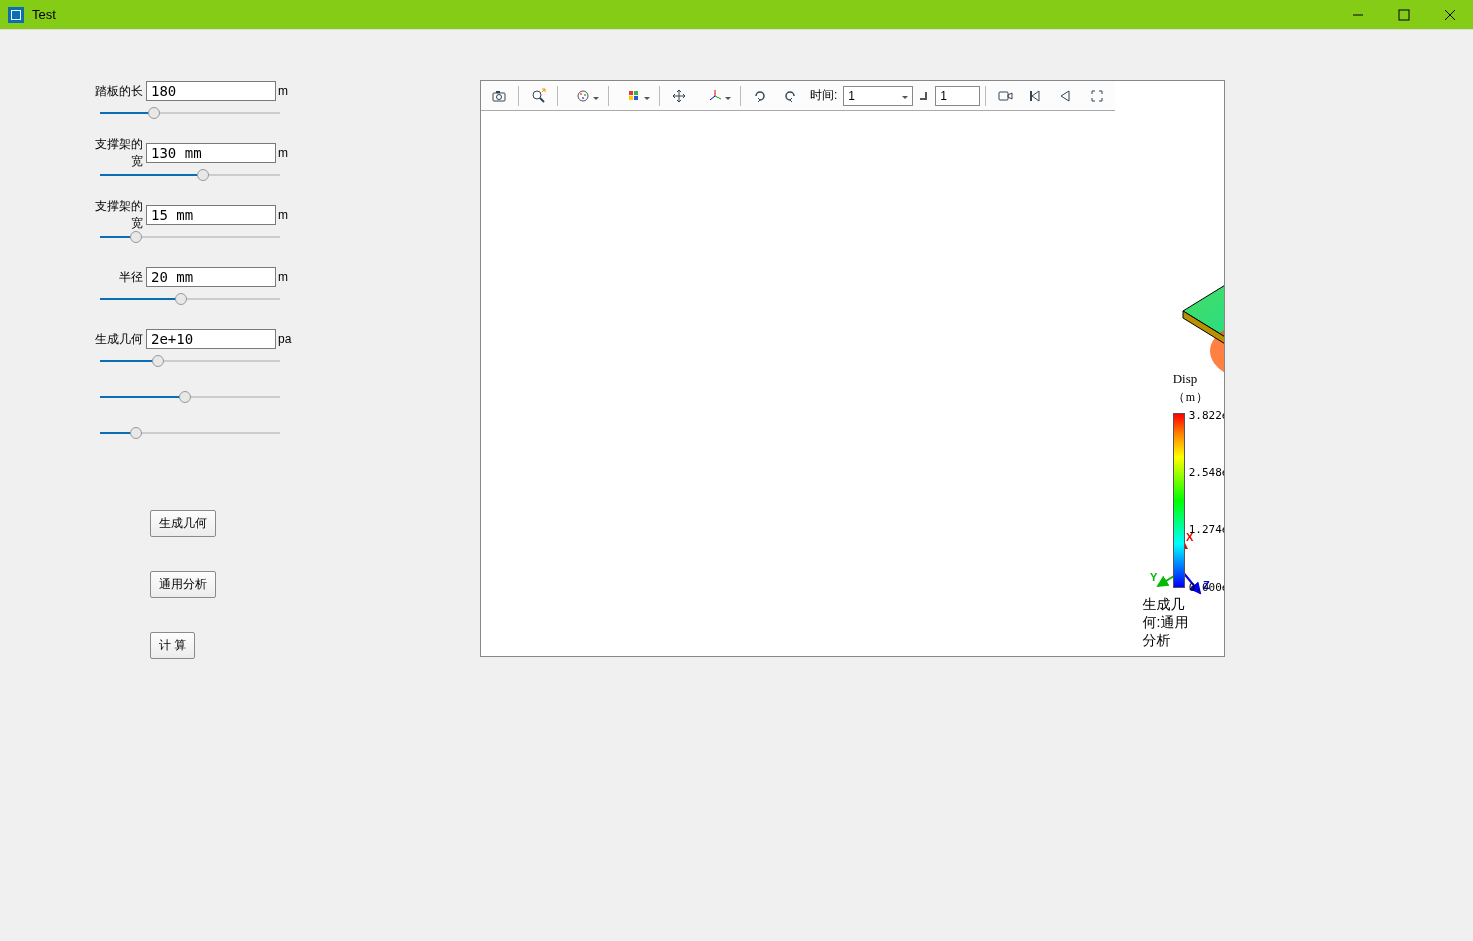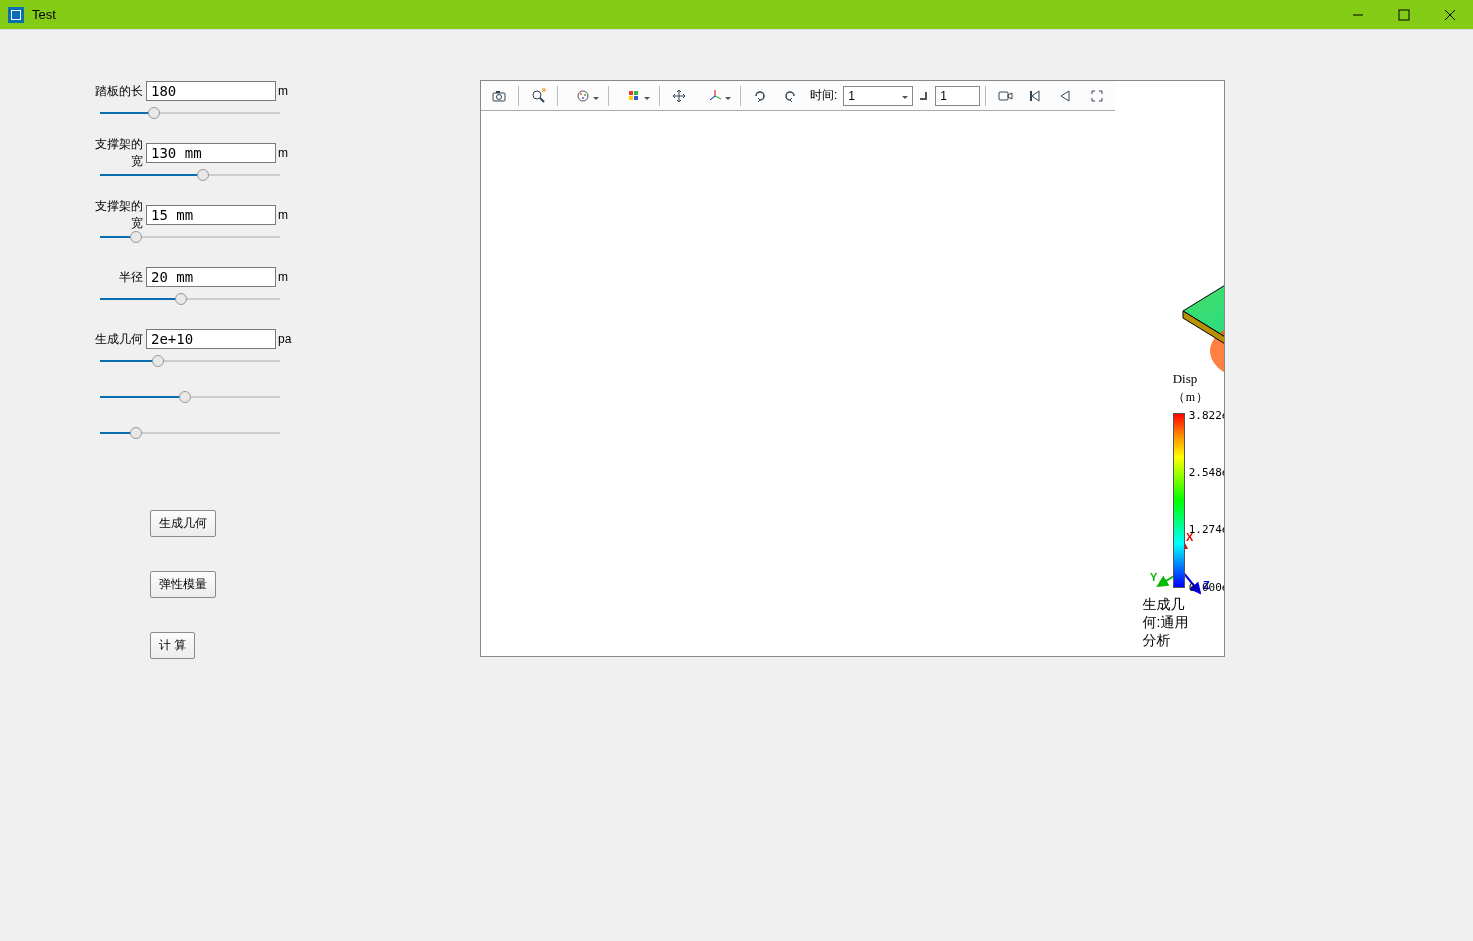--- a/index.html
+++ b/index.html
@@ -290,21 +290,21 @@
     <div class="slider-row">
         <div class="slider">
           <div class="slider-track"></div>
           <div class="slider-fill" style="width:20%"></div>
           <div class="slider-thumb" style="left:20%"></div>
         </div>
       </div>
 
     <div class="action-buttons">
       <button class="action-btn">生成几何</button>
-      <button class="action-btn">弹性模量</button>
+      <button class="action-btn">通用分析</button>
       <button class="action-btn">计 算</button>
     </div>
   </div>
 
   <div class="right-panel">
     <div class="viewer">
       <div class="toolbar">
         <div class="tbtn">
             <svg class="icon">
               <rect x="2" y="5" width="12" height="8" rx="1" fill="none" stroke="#345"></rect>

